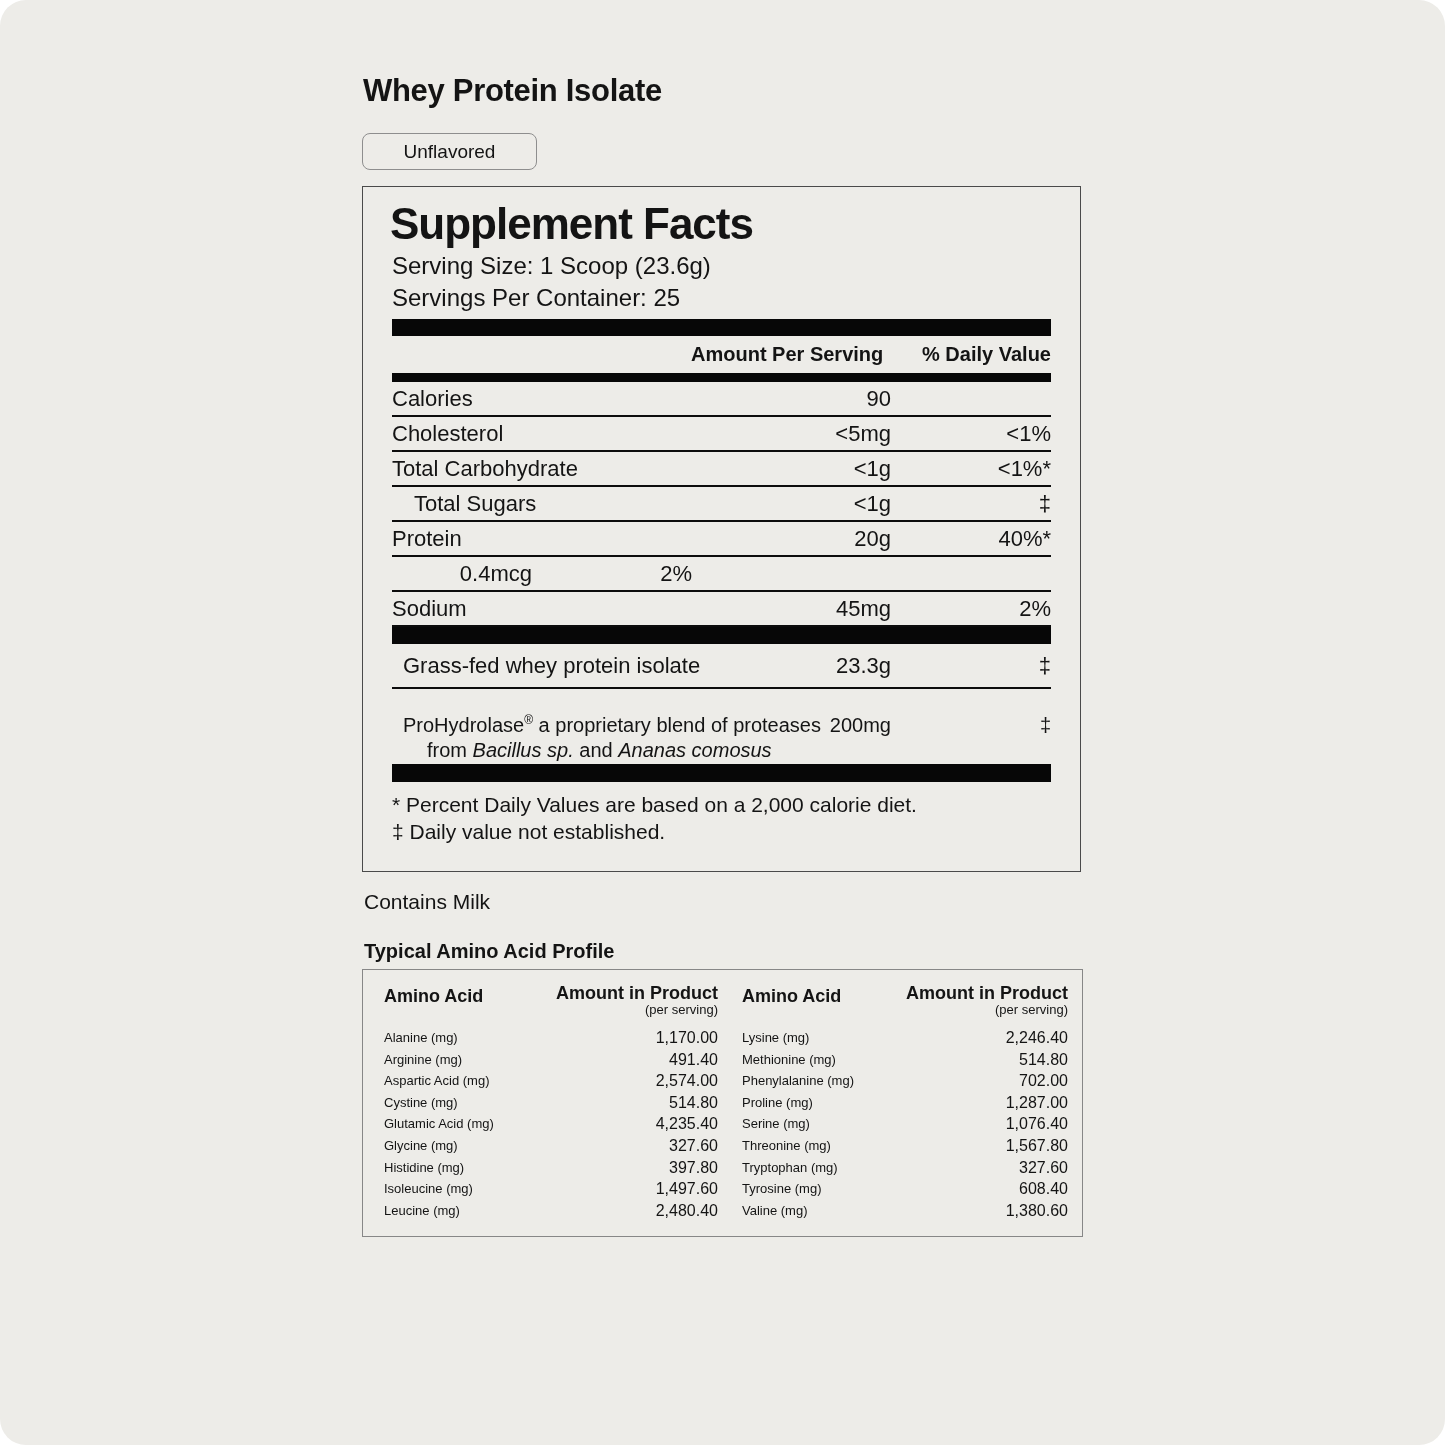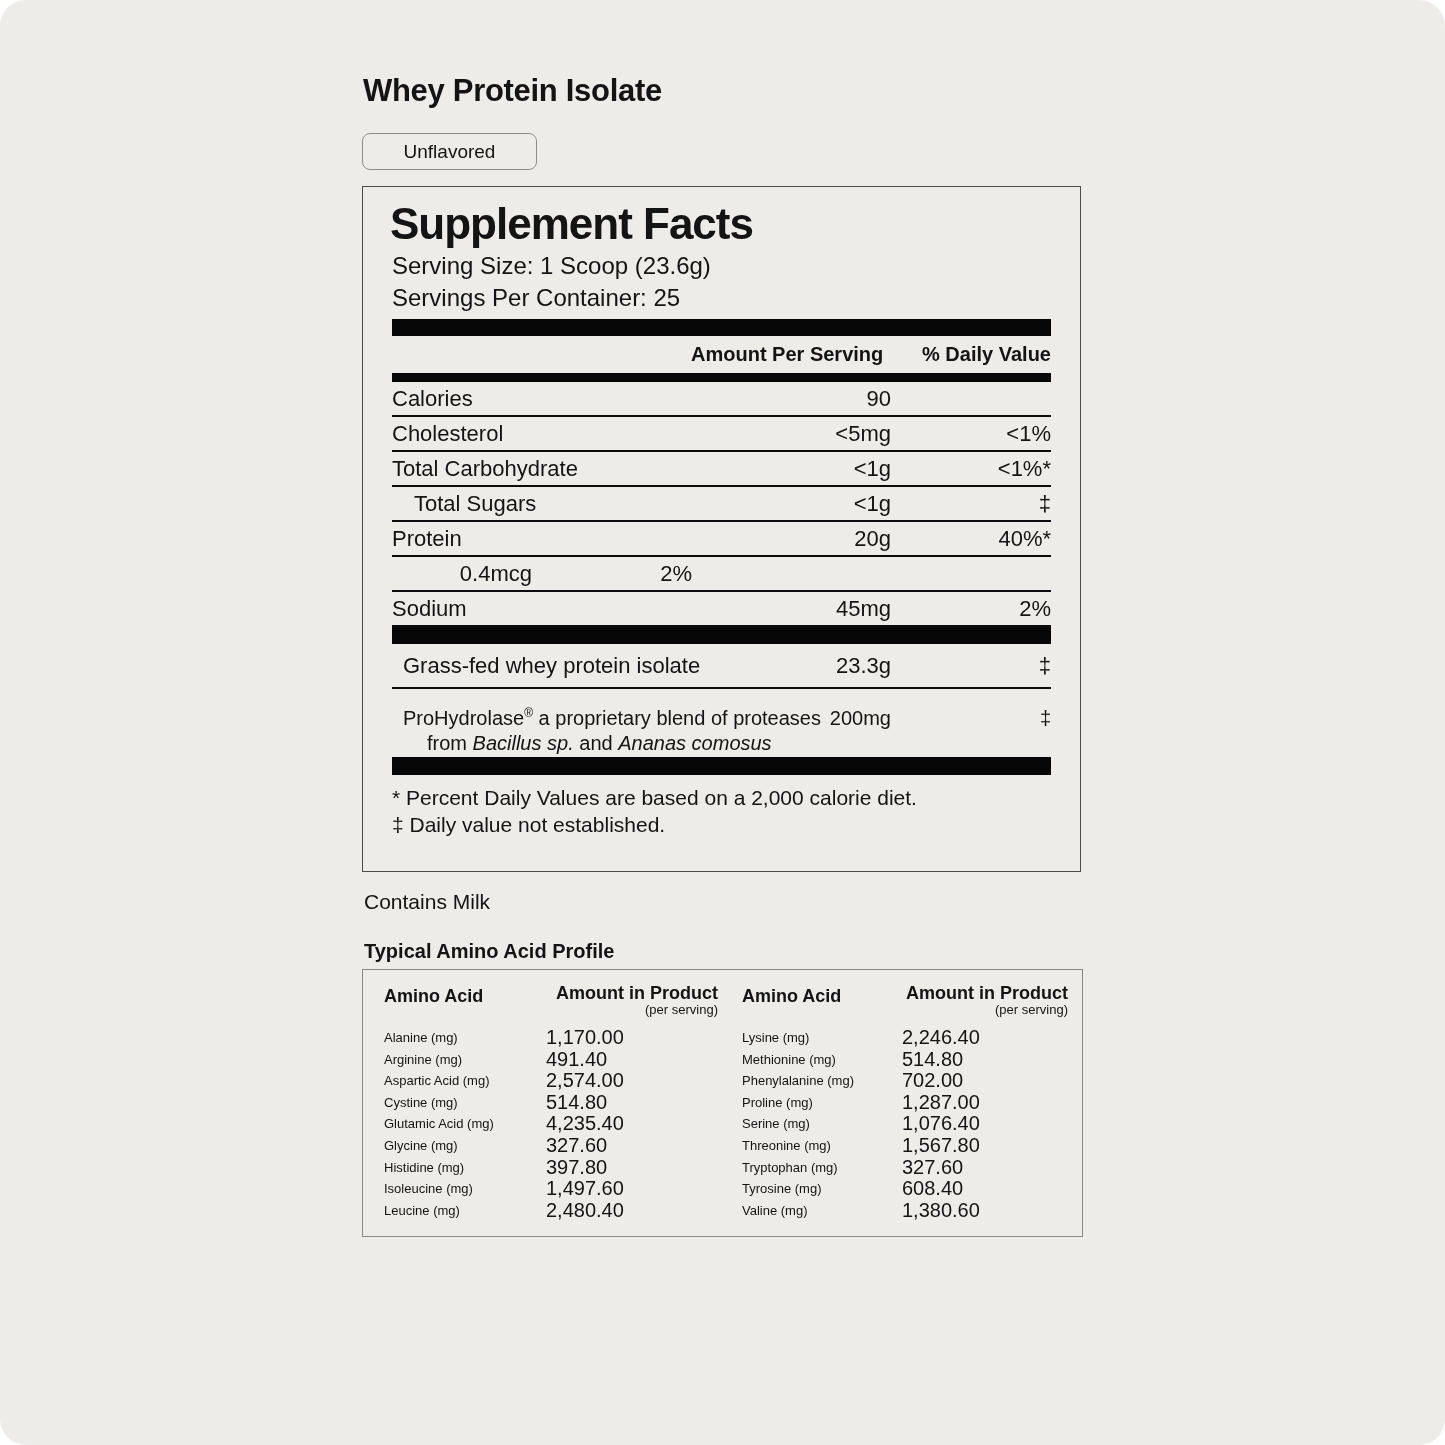--- a/index.html
+++ b/index.html
@@ -98,21 +98,21 @@
   .b-row .amt { width: 88px; text-align: right; }
   .b-row .dv  { width: 160px; text-align: right; }
   .b-row.grass {
     min-height: 45px;
     align-items: center;
     border-bottom: 2px solid #0c0c0c;
   }
   .b-row.prohyd {
     min-height: 64px;
     align-items: flex-start;
-    padding-top: 18px;
+    padding-top: 25px;
     font-size: 20px;
   }
   .b-row.prohyd .l1 { white-space: nowrap; }
   .b-row.prohyd .l2 { padding-left: 24px; line-height: 27px; }
   .it { font-style: italic; }
   sup.reg { font-size: 12px; vertical-align: super; line-height: 0; }
 
   .footnotes { margin-top: 9px; }
   .footnote { font-size: 21px; line-height: 27px; }
 
@@ -133,21 +133,21 @@
   .aa-half.second { margin-left: 24px; grid-template-columns: 160px 166px; }
   .aa-name-h {
     font-weight: bold; font-size: 18px;
     padding-top: 3px;
     margin-bottom: 10px;
   }
   .aa-amt-h { text-align: right; margin-bottom: 10px; }
   .aa-amt-h .main { font-weight: bold; font-size: 18px; line-height: 20px; }
   .aa-amt-h .sub  { font-size: 13px; line-height: 14px; }
   .aa-name { font-size: 13px; line-height: 21.6px; }
-  .aa-val  { font-size: 20px; line-height: 21.6px; text-align: left; }
+  .aa-val  { font-size: 16px; line-height: 21.6px; text-align: right; }
 </style>
 </head>
 <body>
 
 <div class="page">
   <div class="content">
 
     <h1 class="title">Whey Protein Isolate</h1>
 
     <div class="chip">

